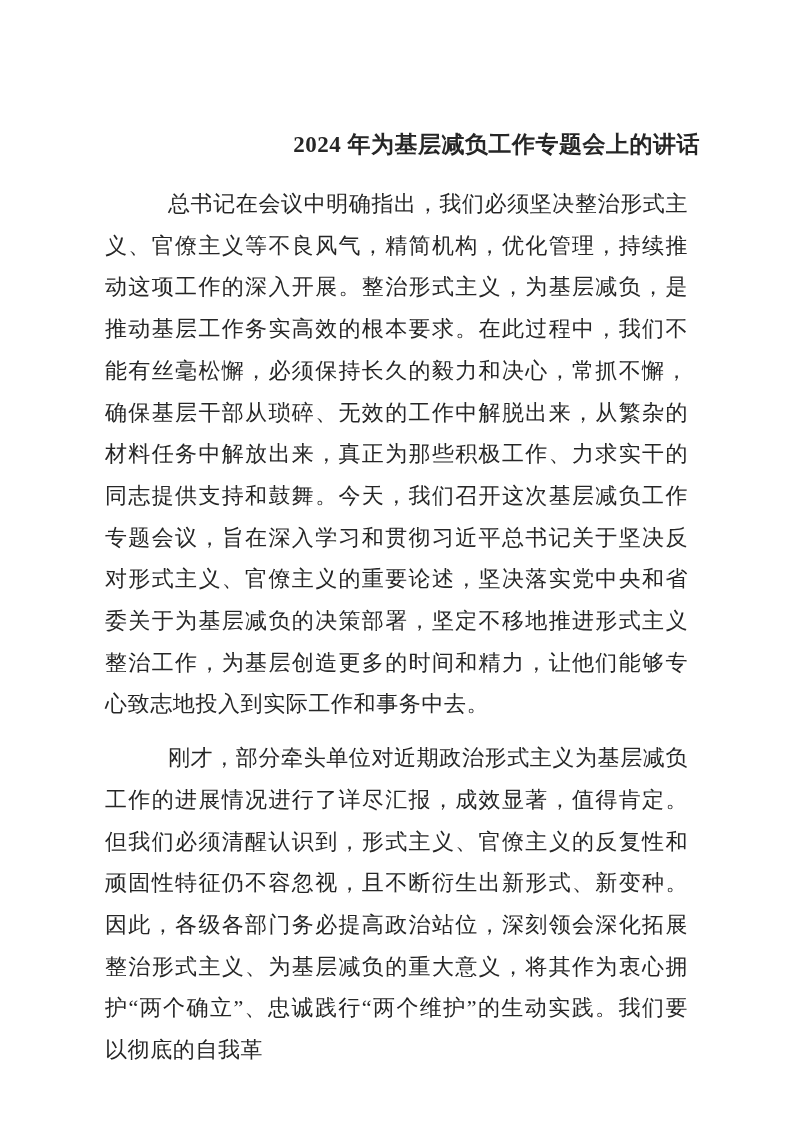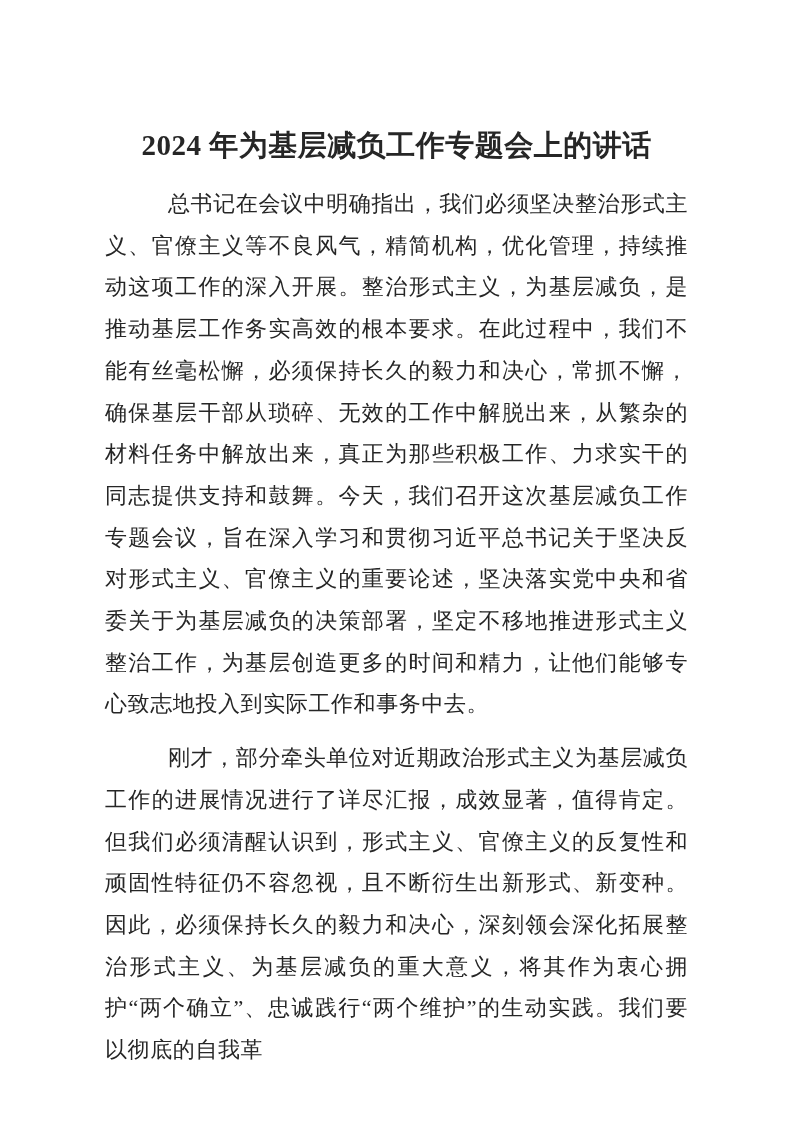--- a/index.html
+++ b/index.html
@@ -21,39 +21,39 @@
     color: var(--text-color, #262626);
     box-sizing: border-box;
   }
   .content {
     position: absolute;
     left: 93px;
     top: 124px;
     width: 607px;
   }
   .doc-title {
-    font-size: 29px;
+    font-size: 23px;
     line-height: 42px;
     font-weight: 700;
-    text-align: center;
+    text-align: right;
     letter-spacing: 0.5px;
     margin: 0 0 17px 0;
   }
   .doc-para {
     font-size: 22px;
     line-height: 41.7px;
     letter-spacing: 0.6px;
     margin: 12px;
     text-align: justify;
     text-indent: 63px;
     word-break: break-all;
   }
 </style>
 </head>
 <body>
 
 <div class="page">
   <div class="content">
     <h1 class="doc-title">2024 年为基层减负工作专题会上的讲话</h1>
     <p class="doc-para">总书记在会议中明确指出，我们必须坚决整治形式主义、官僚主义等不良风气，精简机构，优化管理，持续推动这项工作的深入开展。整治形式主义，为基层减负，是推动基层工作务实高效的根本要求。在此过程中，我们不能有丝毫松懈，必须保持长久的毅力和决心，常抓不懈，确保基层干部从琐碎、无效的工作中解脱出来，从繁杂的材料任务中解放出来，真正为那些积极工作、力求实干的同志提供支持和鼓舞。今天，我们召开这次基层减负工作专题会议，旨在深入学习和贯彻习近平总书记关于坚决反对形式主义、官僚主义的重要论述，坚决落实党中央和省委关于为基层减负的决策部署，坚定不移地推进形式主义整治工作，为基层创造更多的时间和精力，让他们能够专心致志地投入到实际工作和事务中去。</p>
-    <p class="doc-para">刚才，部分牵头单位对近期政治形式主义为基层减负工作的进展情况进行了详尽汇报，成效显著，值得肯定。但我们必须清醒认识到，形式主义、官僚主义的反复性和顽固性特征仍不容忽视，且不断衍生出新形式、新变种。因此，必须保持长久的毅力和决心，深刻领会深化拓展整治形式主义、为基层减负的重大意义，将其作为衷心拥护“两个确立”、忠诚践行“两个维护”的生动实践。我们要以彻底的自我革</p>
+    <p class="doc-para">刚才，部分牵头单位对近期政治形式主义为基层减负工作的进展情况进行了详尽汇报，成效显著，值得肯定。但我们必须清醒认识到，形式主义、官僚主义的反复性和顽固性特征仍不容忽视，且不断衍生出新形式、新变种。因此，各级各部门务必提高政治站位，深刻领会深化拓展整治形式主义、为基层减负的重大意义，将其作为衷心拥护“两个确立”、忠诚践行“两个维护”的生动实践。我们要以彻底的自我革</p>
   </div>
 </div>
 
 </body></html>

